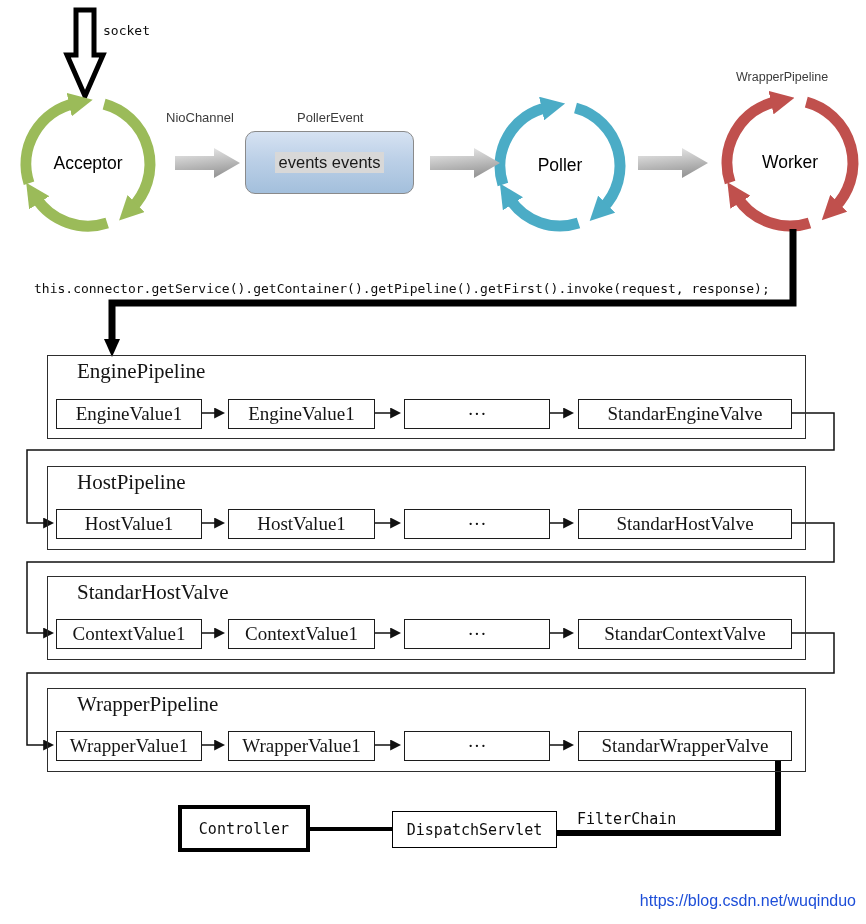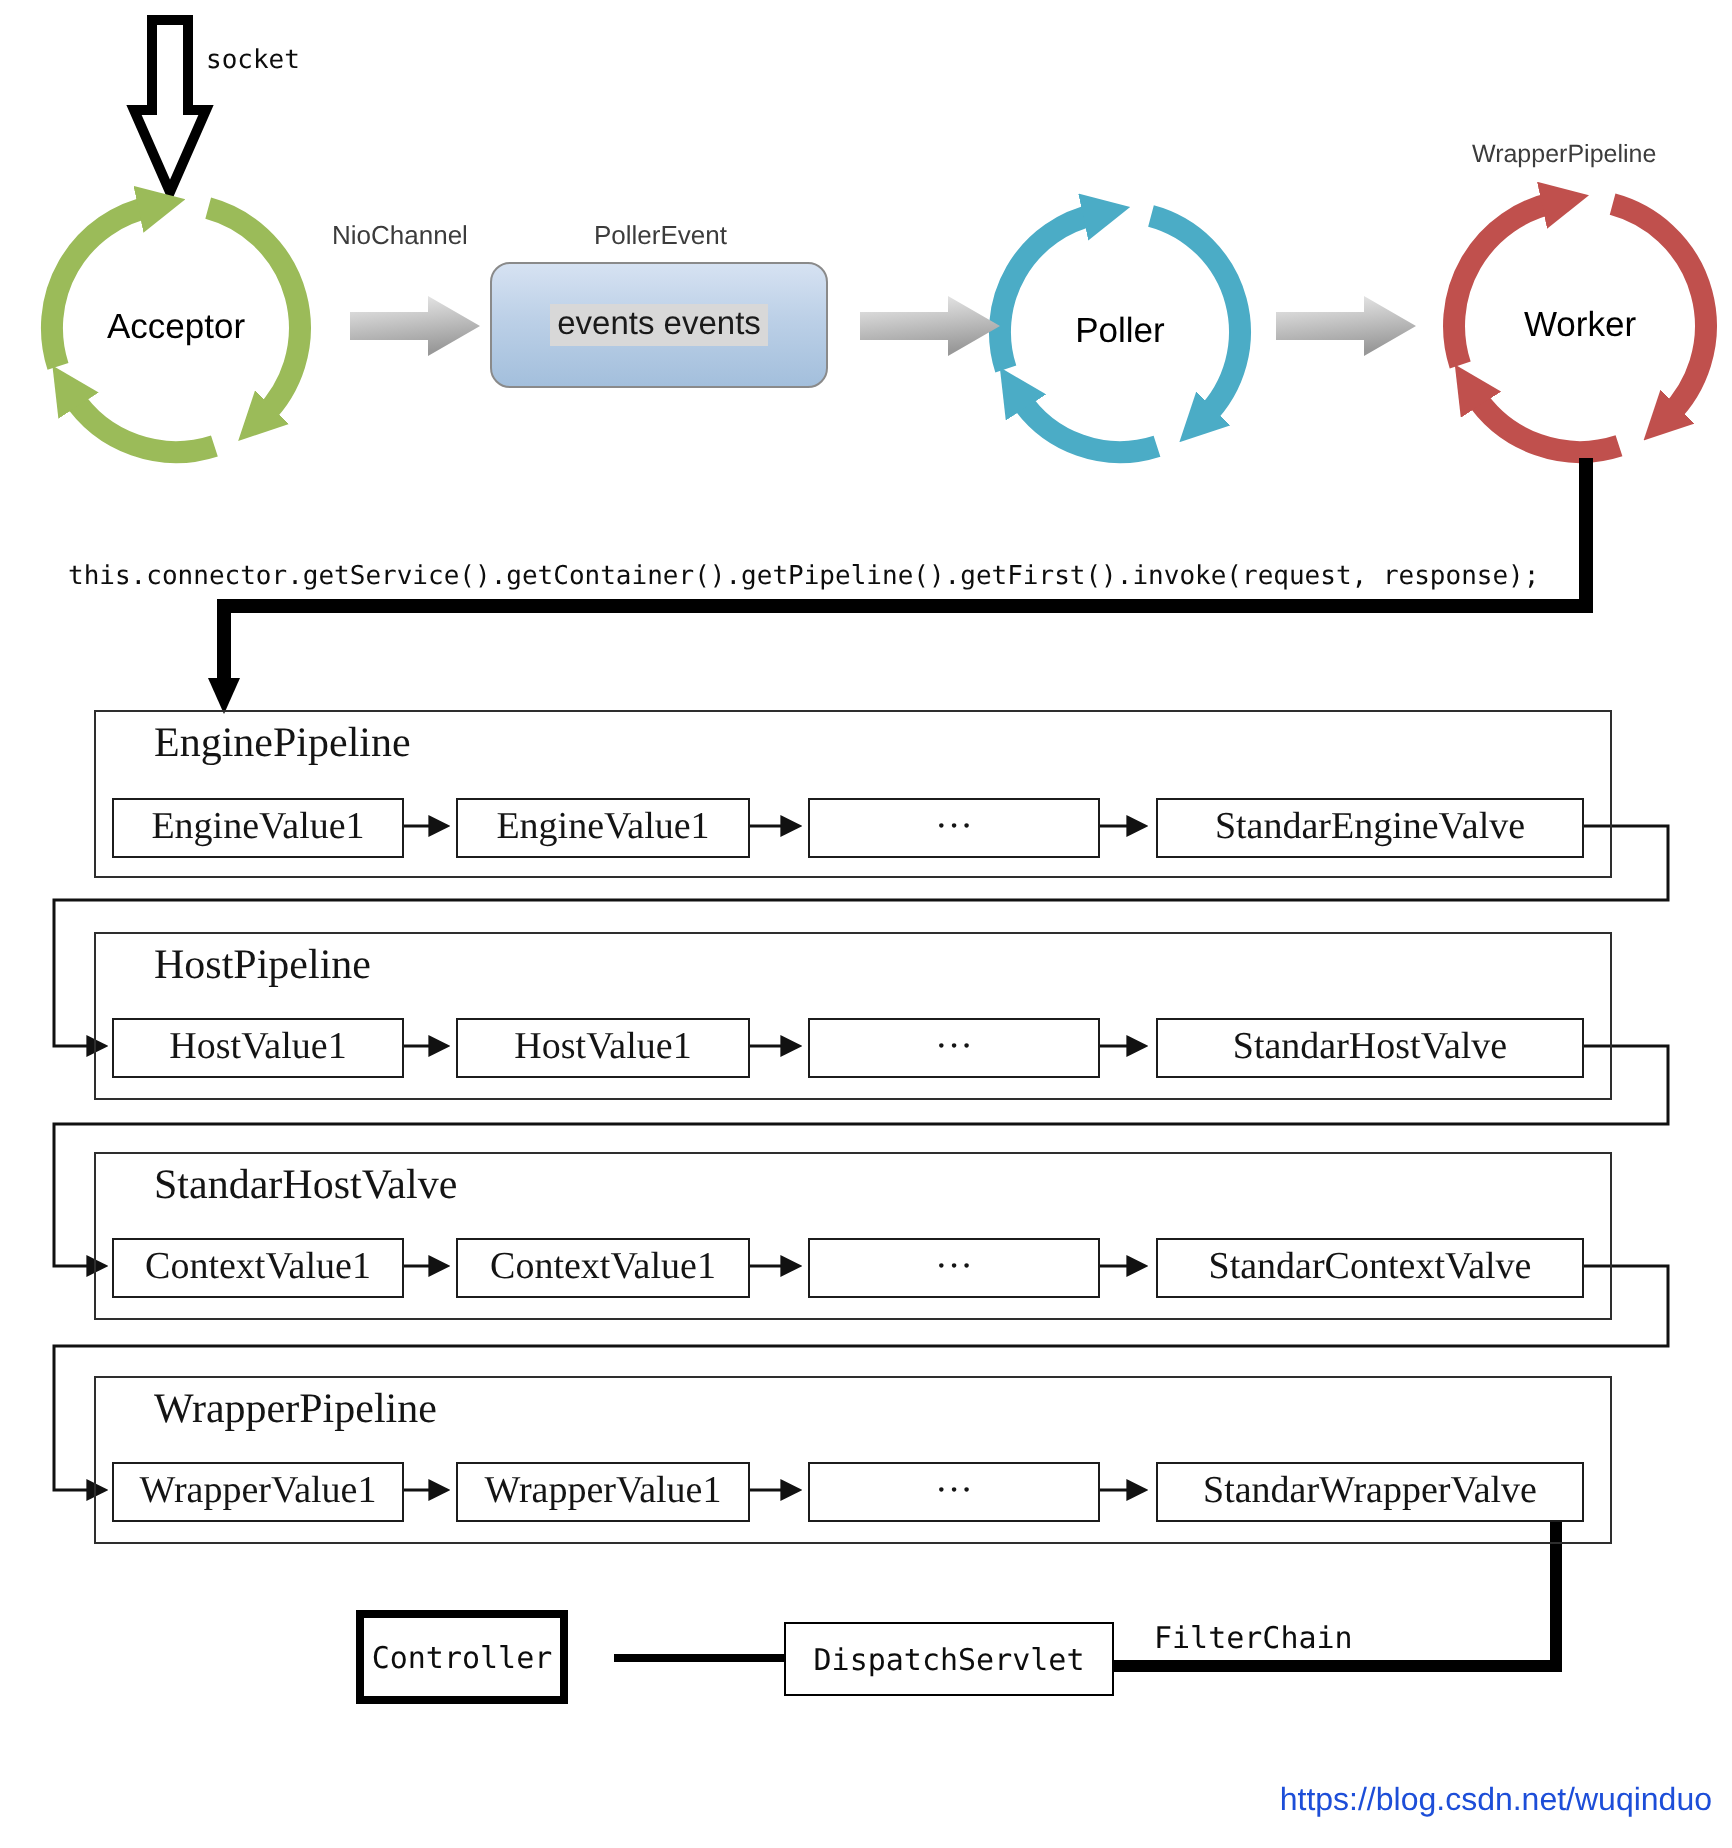--- a/index.html
+++ b/index.html
@@ -19,21 +19,21 @@
   .code{position:absolute;z-index:2;left:34px;top:281px;font-size:13px;letter-spacing:0px;}
   .pipe-outer{position:absolute;z-index:2;left:47px;width:757px;height:82px;
               border:1px solid #2e2e2e;background:transparent;}
   .pipe-lbl{position:absolute;z-index:3;left:57px;
             font-family:"Liberation Serif",serif;font-size:21px;color:#141414;margin-left:20px;}
   .pipe-box{position:absolute;z-index:3;height:28px;border:1px solid #1c1c1c;background:#fff;
             display:flex;align-items:center;justify-content:center;
             font-family:"Liberation Serif",serif;font-size:19px;color:#141414;white-space:nowrap;}
   .bx1{left:56px;width:144px;} .bx2{left:228px;width:145px;}
   .bx3{left:404px;width:144px;} .bx4{left:578px;width:212px;}
-  .ctrl-box{position:absolute;z-index:2;left:178px;top:805px;width:106px;height:47px;
+  .ctrl-box{position:absolute;z-index:2;left:178px;top:805px;width:132px;height:47px;
             border:4px solid #000;box-sizing:border-box;display:flex;align-items:center;
             justify-content:center;font-size:15px;}
   .disp-box{position:absolute;z-index:2;left:392px;top:811px;width:165px;height:37px;
             border:1px solid #000;box-sizing:border-box;display:flex;align-items:center;
             justify-content:center;font-size:15px;}
   .filter-lbl{position:absolute;z-index:2;left:577px;top:810px;font-size:15px;}
   .watermark{position:absolute;z-index:2;left:540px;top:892px;width:316px;text-align:right;
              font-size:16px;color:#1d4ed8;}
 </style>
 </head>

